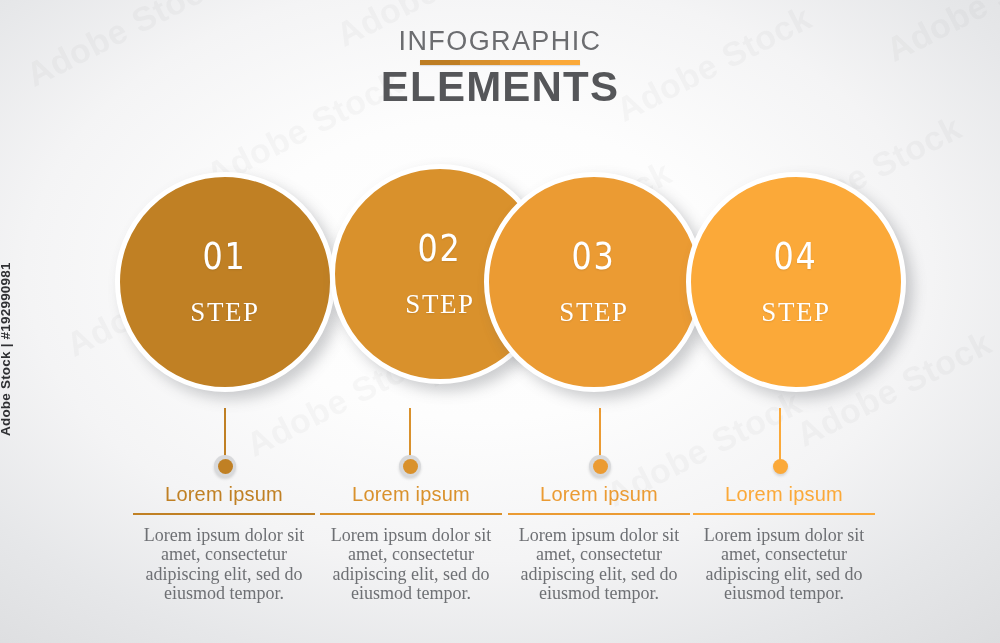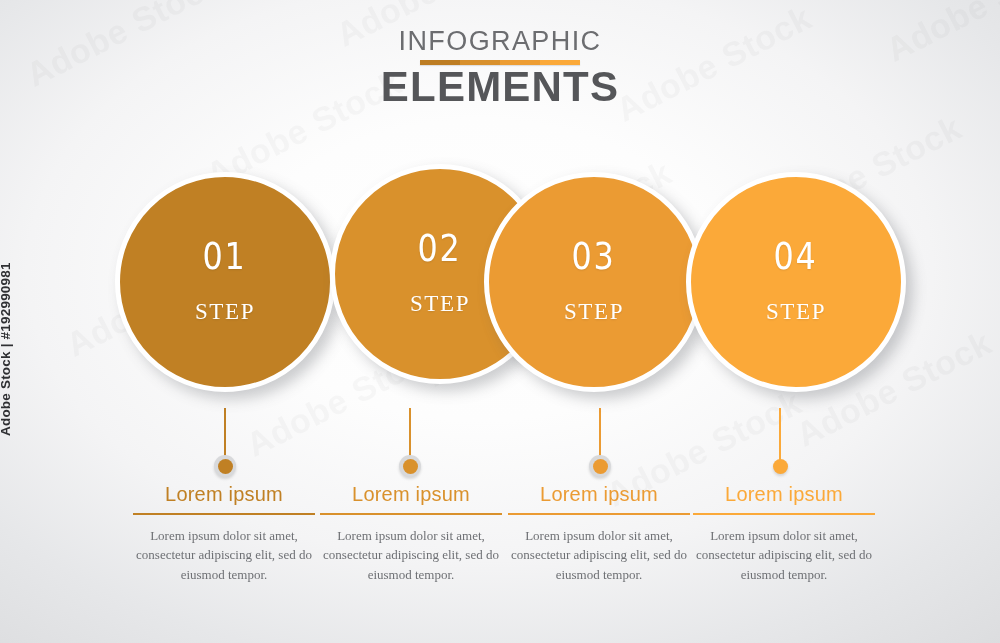--- a/index.html
+++ b/index.html
@@ -103,21 +103,21 @@
     font-size: 37px;
     font-weight: 400;
     color: #ffffff;
     letter-spacing: 2px;
     line-height: 40px;
     transform: scaleX(0.86);
     text-shadow: 0 1px 2px rgba(0,0,0,0.10);
   }
   .circle .lbl {
     font-family: "Liberation Serif", serif;
-    font-size: 23px;
+    font-size: 27px;
     font-weight: 400;
     color: #ffffff;
     letter-spacing: 1.6px;
     line-height: 30px;
     margin-top: 20px;
     text-shadow: 0 1px 2px rgba(0,0,0,0.10);
   }
 
   
   .conn-line {
@@ -151,21 +151,21 @@
     line-height: 24px;
     white-space: nowrap;
   }
   .col .rule {
     height: 1.6px;
     margin: 7px 0 11px 0;
     width: 100%;
   }
   .col .body {
     font-family: "Liberation Serif", serif;
-    font-size: 13px;
+    font-size: 18px;
     line-height: 19.6px;
     color: #6e7074;
     text-align: center;
   }
 </style>
 </head>
 <body>
 
 <div id="canvas">
 

